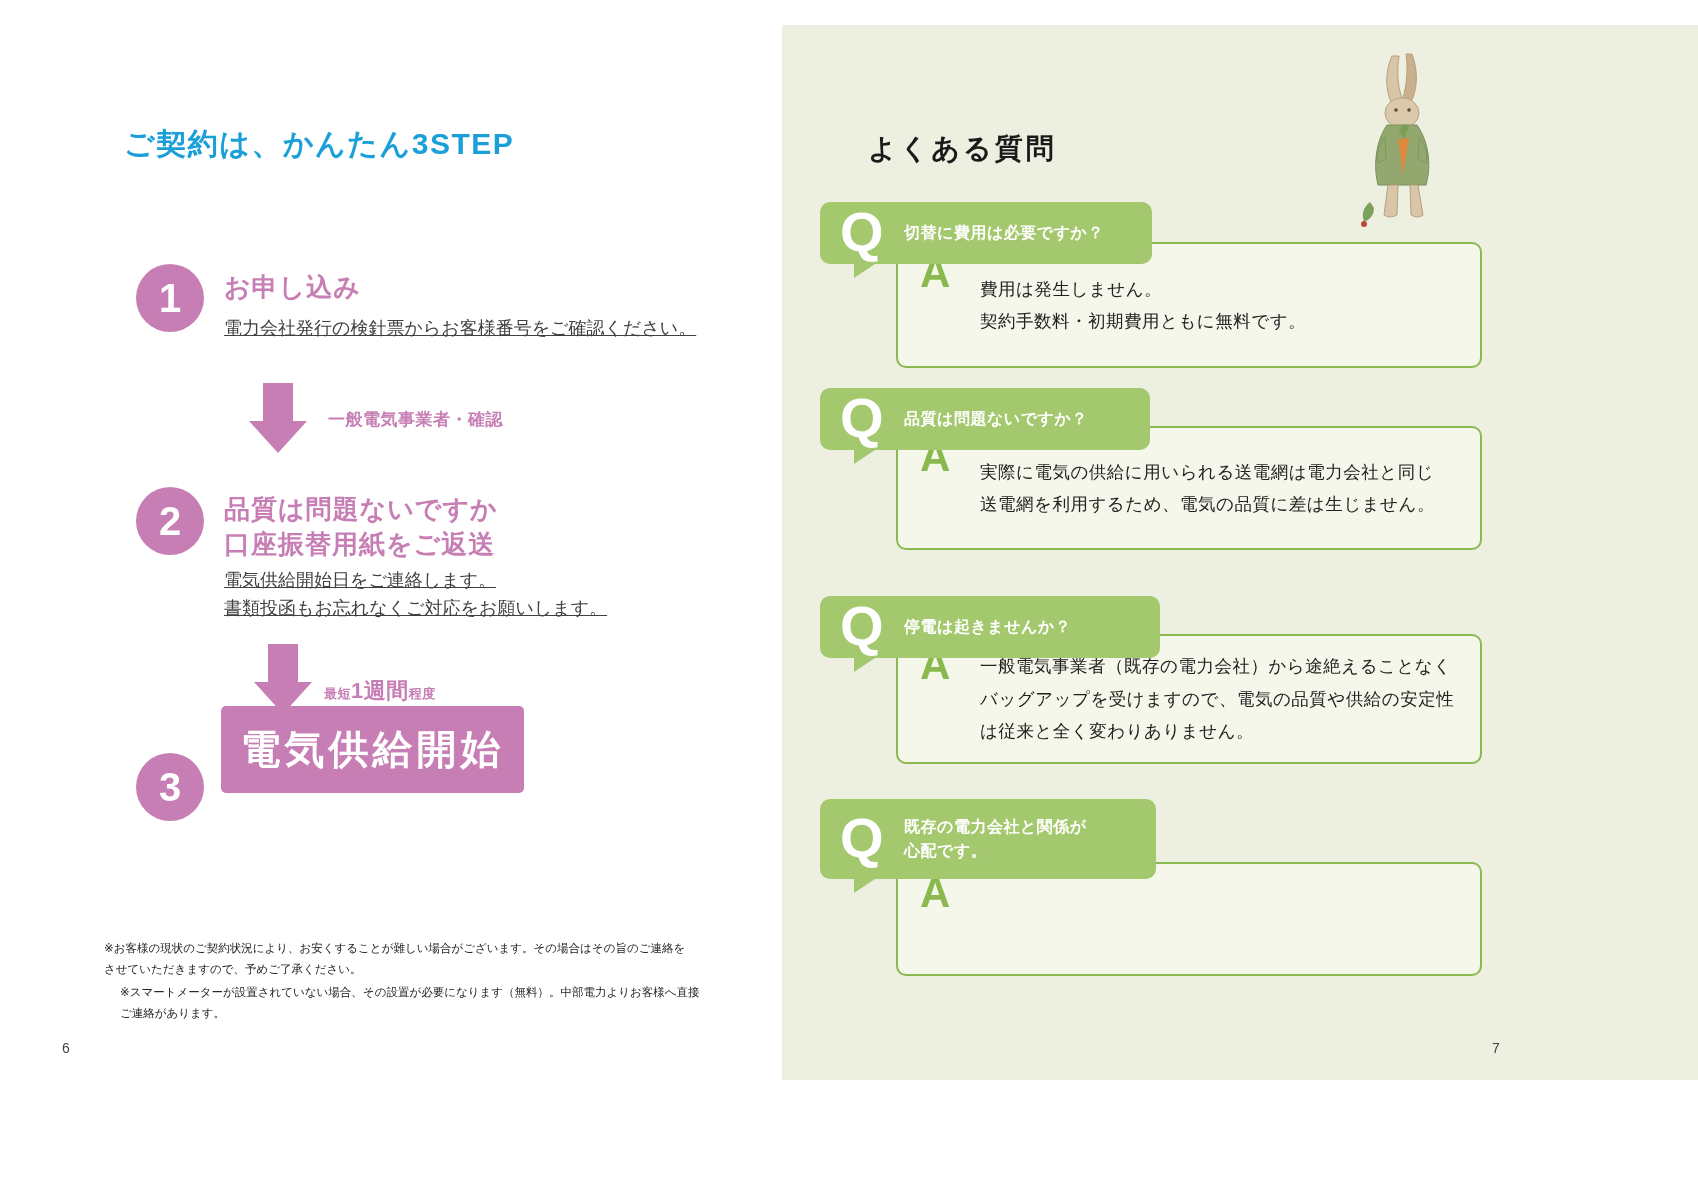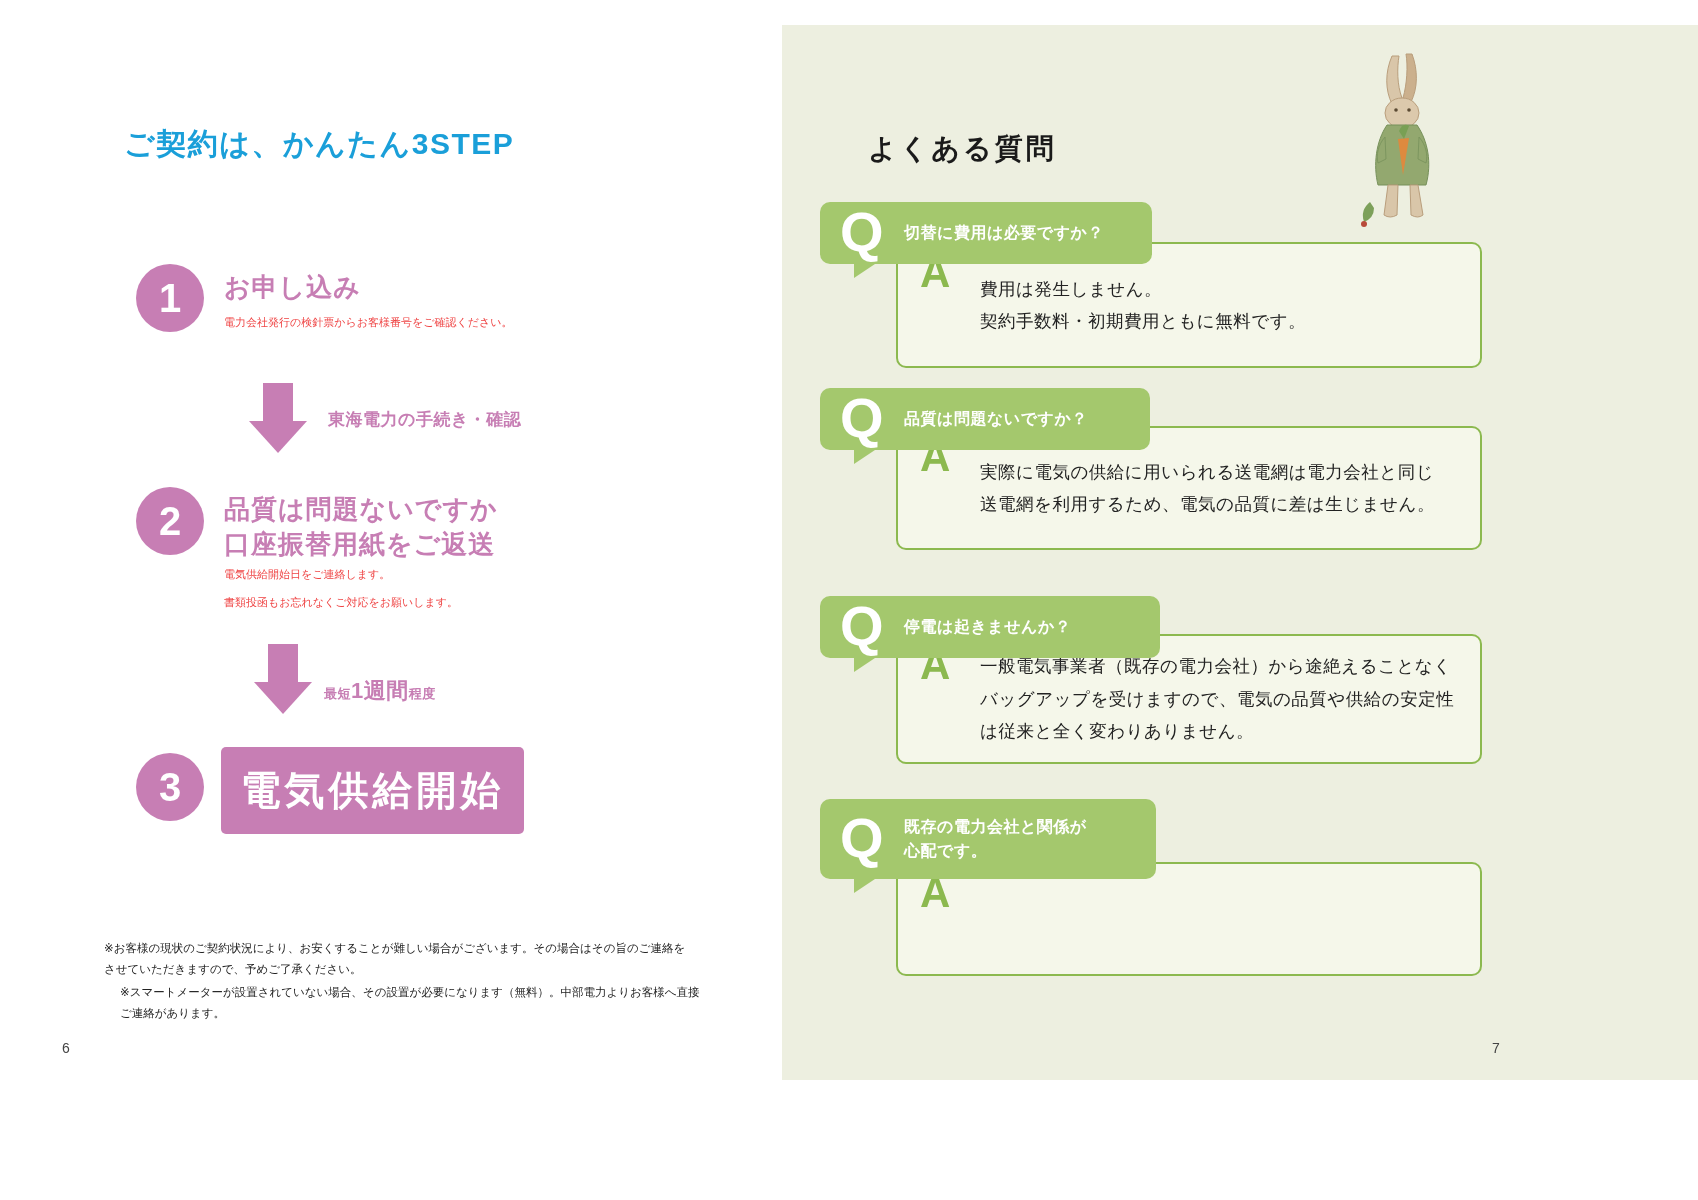--- a/index.html
+++ b/index.html
@@ -8,21 +8,21 @@
   #canvas { position:relative; width:1698px; height:1080px; background:#ffffff; overflow:hidden; }
   .abs { position:absolute; }
   .preline { white-space:pre-line; }
 
   
   .blue-title { color:#1a9fd9; font-weight:bold; font-size:30px; letter-spacing:1.5px; }
   .step-circle { width:68px; height:68px; border-radius:50%; background:#c77eb4; color:#fff;
                  display:flex; align-items:center; justify-content:center;
                  font-size:40px; font-weight:bold; }
   .step-heading { color:#c77eb4; font-size:26px; font-weight:bold; letter-spacing:1px; line-height:1.35; }
-  .step-body { color:#ef4444; font-size:11px; line-height:1.6; }
+  .step-body { color:#404040; font-size:18px; line-height:1.6;text-decoration:underline; }
   .pink-label { color:#c77eb4; font-size:17px; font-weight:bold; letter-spacing:0.5px; }
   .pink-label .sm { font-size:13px; }
   .pink-label .lg { font-size:22px; }
   .step3-box { background:#c77eb4; border-radius:5px; display:flex; align-items:center; justify-content:center;
                color:#ffffff; font-size:40px; font-weight:bold; letter-spacing:4px; }
   .footnote { color:#222222; font-size:11.5px; line-height:1.8; }
   .page-num { color:#444444; font-size:14px; }
 
   
   .right-page-bg { background:#edefe0; }
@@ -53,40 +53,40 @@
   <div class="abs step-circle" style="left:136px; top:264px;">1</div>
   <div class="abs step-heading" style="left:224px; top:270px;">お申し込み</div>
   <div class="abs step-body" style="left:224px; top:314px;">電力会社発行の検針票からお客様番号をご確認ください。</div>
 
   <div class="abs" style="left:247px; top:383px;">
     <svg width="62" height="72" viewBox="0 0 62 72">
       <rect x="16" y="0" width="30" height="40" fill="#c77eb4"></rect>
       <polygon points="2,38 60,38 31,70" fill="#c77eb4"></polygon>
     </svg>
   </div>
-  <div class="abs pink-label" style="left:328px; top:408px;">東海電力の手続き・確認</div>
+  <div class="abs pink-label" style="left:328px; top:408px;">一般電気事業者・確認</div>
 
   <div class="abs step-circle" style="left:136px; top:487px;">2</div>
   <div class="abs step-heading preline" style="left:224px; top:492px;">品質は問題ないですか
 口座振替用紙をご返送</div>
   <div class="abs step-body" style="left:224px; top:566px;">電気供給開始日をご連絡します。</div>
   <div class="abs step-body" style="left:224px; top:594px;">書類投函もお忘れなくご対応をお願いします。</div>
 
   <div class="abs" style="left:252px; top:644px;">
     <svg width="62" height="72" viewBox="0 0 62 72">
       <rect x="16" y="0" width="30" height="40" fill="#c77eb4"></rect>
       <polygon points="2,38 60,38 31,70" fill="#c77eb4"></polygon>
     </svg>
   </div>
   <div class="abs pink-label" style="left:324px; top:676px;">
     <span class="sm">最短</span><span class="lg">1週間</span><span class="sm">程度</span>
   </div>
 
   <div class="abs step-circle" style="left:136px; top:753px;">3</div>
-  <div class="abs step3-box" style="left:221px; top:747px; width:303px; height:87px;">電気供給開始</div>
+  <div class="abs step3-box" style="left:221px; top:706px; width:303px; height:87px;">電気供給開始</div>
 
   <div class="abs footnote preline" style="left:104px; top:938px; width:590px;">※お客様の現状のご契約状況により、お安くすることが難しい場合がございます。その場合はその旨のご連絡を
 させていただきますので、予めご了承ください。</div>
   <div class="abs footnote preline" style="left:120px; top:982px; width:590px;">※スマートメーターが設置されていない場合、その設置が必要になります（無料）。中部電力よりお客様へ直接
 ご連絡があります。</div>
 
   <div class="abs page-num" style="left:62px; top:1040px;">6</div>
 
   <div class="abs faq-title" style="left:868px; top:130px;">よくある質問</div>
 

